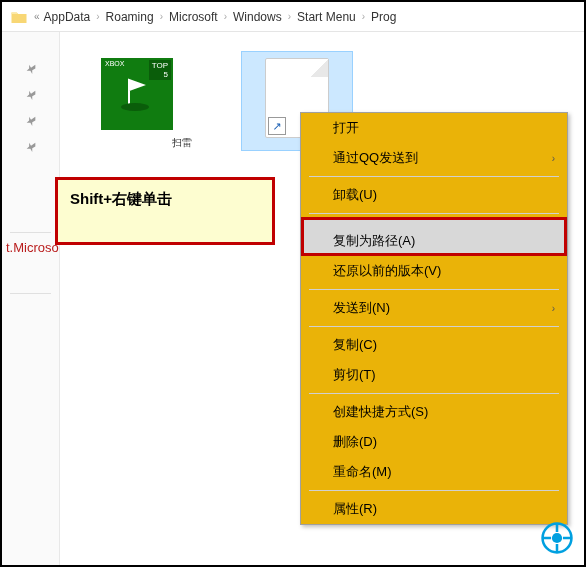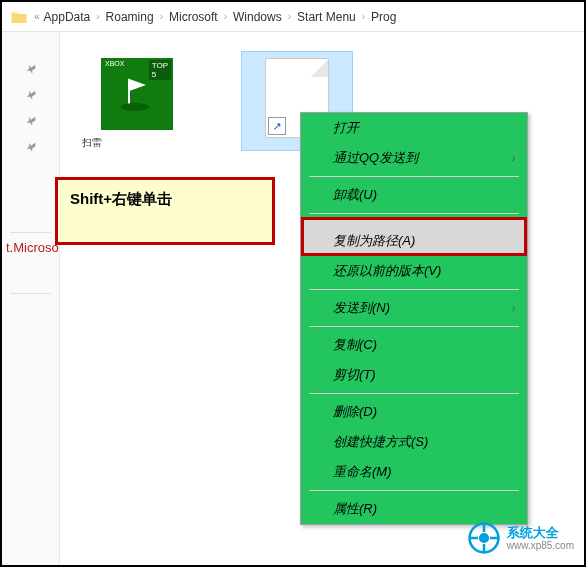--- a/index.html
+++ b/index.html
@@ -12,33 +12,33 @@
     .bc-folder { width: 18px; height: 18px; margin-right: 6px; }
     
     .main { display: flex; height: calc(100% - 30px); }
     .sidebar { width: 58px; border-right: 1px solid #e8e8e8; background: #fafafa; padding-top: 30px; }
     .pin { width: 14px; height: 14px; margin: 0 auto 12px; display: block; }
     .side-label { position: absolute; left: 0; top: 238px; font-size: 13px; color: #b91c1c; padding-left: 4px; }
     .side-divider { border-top: 1px solid #e0e0e0; margin: 6px 8px; }
     
     .content { flex: 1; position: relative; background: #fff; padding: 20px 12px; }
     .icons-row { display: flex; gap: 50px; padding-left: 10px; }
-    .file-item { width: 110px; text-align: left; }
+    .file-item { width: 110px; text-align: right; }
     .file-item.selected { background: #cce8ff; outline: 1px solid #99d1ff; }
     .app-icon { width: 72px; height: 72px; margin: 6px auto; background: #107c10; position: relative; display: flex; align-items: center; justify-content: center; }
     .app-icon .xbox { position: absolute; top: 2px; left: 4px; color: #fff; font-size: 7px; }
     .app-icon .top5 { position: absolute; top: 2px; right: 2px; background: #0a5d0a; color: #fff; font-size: 8px; padding: 1px 3px; }
     .blank-icon { width: 64px; height: 80px; margin: 6px auto; background: #fff; border: 1px solid #ccc; border-radius: 2px; position: relative; }
     .blank-icon::before { content: ""; position: absolute; top: 0; right: 0; width: 18px; height: 18px; background: linear-gradient(135deg, #fff 50%, #e8e8e8 50%); }
     .shortcut-arrow { position: absolute; bottom: 2px; left: 2px; width: 18px; height: 18px; background: #fff; border: 1px solid #999; display: flex; align-items: center; justify-content: center; color: #1a5fb4; font-size: 11px; }
     .file-label { font-size: 10px; color: #333; margin-top: 4px; white-space: nowrap; overflow: hidden; }
     
     .callout { position: absolute; left: 53px; top: 175px; width: 220px; height: 68px; background: #fdfdd0; border: 3px solid #c00000; padding: 10px 12px; font-size: 15px; font-weight: bold; color: #000; }
     
-    .ctxmenu { position: absolute; left: 298px; top: 110px; width: 228px; background: #22c55e; border: 1px solid #a0a0a0; box-shadow: 2px 2px 4px rgba(0,0,0,0.25); font-style: italic; }
+    .ctxmenu { position: absolute; left: 298px; top: 110px; width: 268px; background: #eab308; border: 1px solid #a0a0a0; box-shadow: 2px 2px 4px rgba(0,0,0,0.25); }
     .ctx-item { padding: 6px 30px 6px 32px; font-size: 13px; color: #000; cursor: pointer; position: relative; }
     .ctx-item.highlighted { background: #d8d8d8; border: 3px solid #c00000; padding: 12px 27px 3px 29px; }
     .ctx-item .arrow { position: absolute; right: 12px; top: 50%; transform: translateY(-50%); font-size: 10px; color: #555; }
     .ctx-sep { height: 1px; background: #d0d0d0; margin: 3px 8px; }
     
     .watermark { position: absolute; right: 10px; bottom: 10px; display: flex; align-items: center; gap: 6px; }
     .wm-logo { width: 34px; height: 34px; }
     .wm-text { font-size: 13px; color: #00a0e0; font-weight: bold; line-height: 1.2; }
     .wm-url { font-size: 10px; color: #888; }
   </style>
@@ -115,30 +115,26 @@
   <div class="ctx-item">卸载(U)</div>
   <div class="ctx-sep"></div>
   <div class="ctx-item highlighted">复制为路径(A)</div>
   <div class="ctx-item">还原以前的版本(V)</div>
   <div class="ctx-sep"></div>
   <div class="ctx-item"><span>发送到(N)</span><span class="arrow">›</span></div>
   <div class="ctx-sep"></div>
   <div class="ctx-item">复制(C)</div>
   <div class="ctx-item">剪切(T)</div>
   <div class="ctx-sep"></div>
+  <div class="ctx-item">创建快捷方式(S)</div>
   <div class="ctx-item">删除(D)</div>
-  <div class="ctx-item">创建快捷方式(S)</div>
   <div class="ctx-item">重命名(M)</div>
   <div class="ctx-sep"></div>
   <div class="ctx-item">属性(R)</div>
 </div>
 
 <div class="watermark">
   <svg class="wm-logo" viewBox="0 0 40 40">
       <circle cx="20" cy="20" r="17" fill="none" stroke="#00a0e0" stroke-width="3"></circle>
       <circle cx="20" cy="20" r="6" fill="#00a0e0"></circle>
       <path d="M20 3v10M20 27v10M3 20h10M27 20h10" stroke="#00a0e0" stroke-width="3"></path>
     </svg>
-  <div>
-    <div class="wm-text">系统大全</div>
-    <div class="wm-url">www.xp85.com</div>
-  </div>
 </div>
 
 </body></html>

